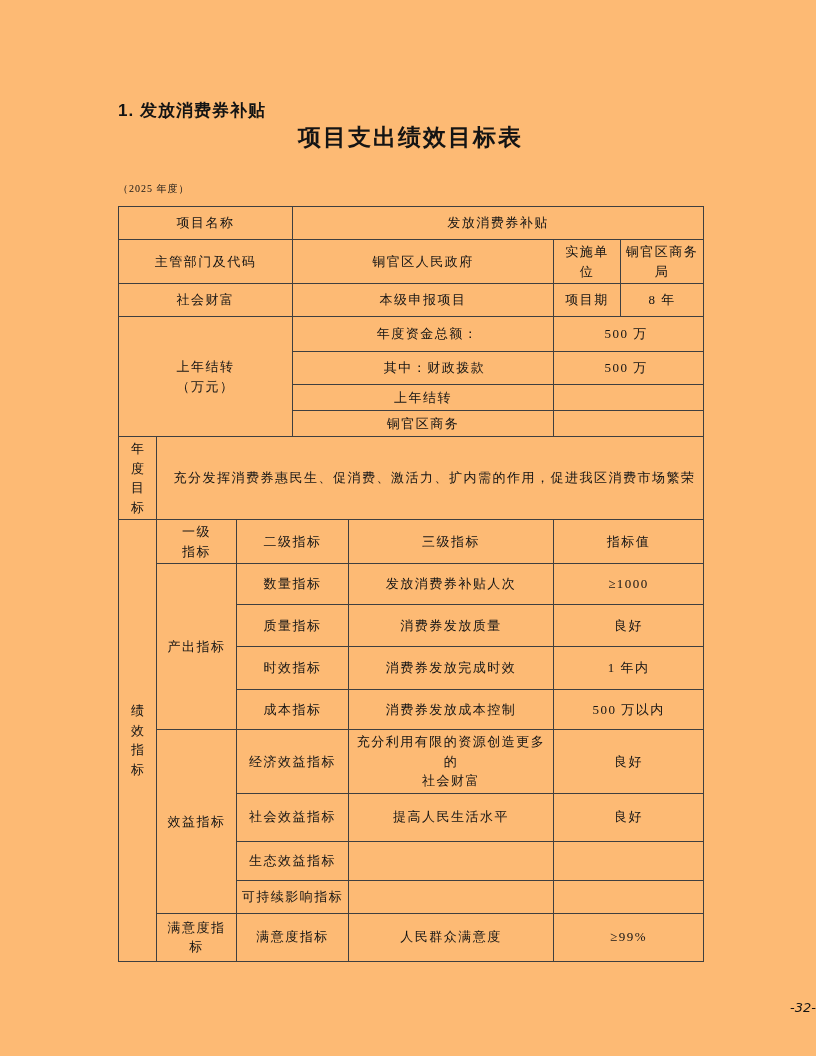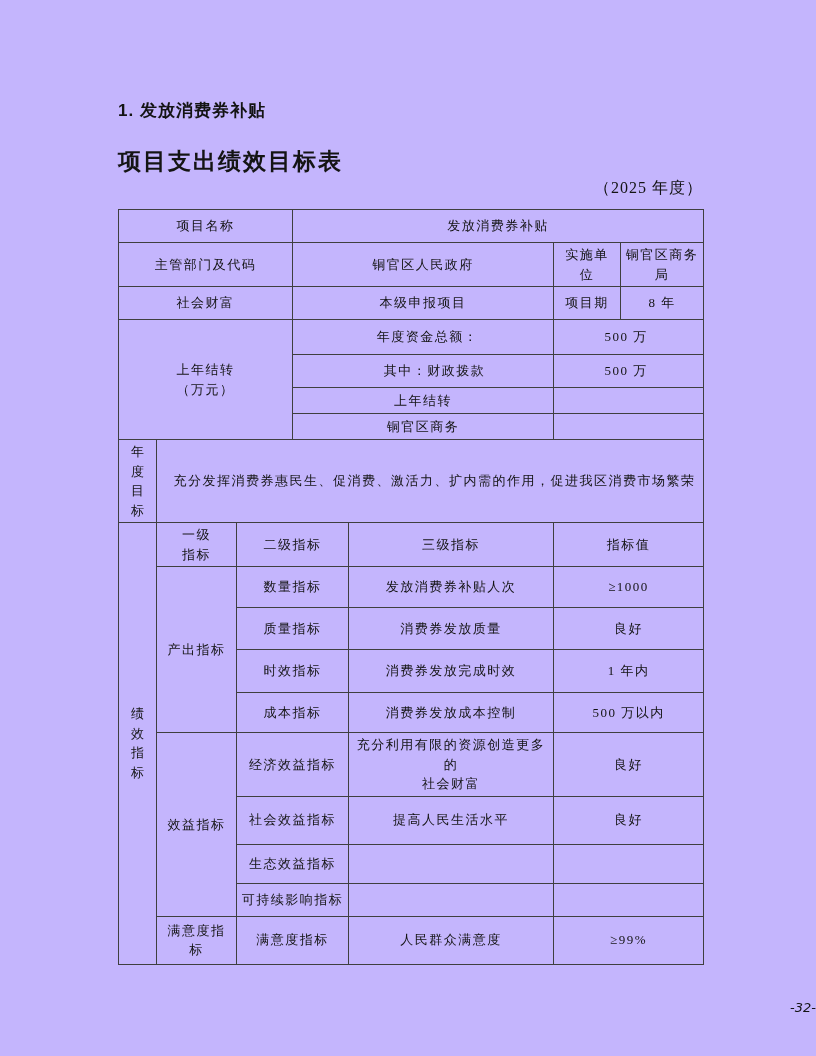--- a/index.html
+++ b/index.html
@@ -1,31 +1,31 @@
 <!DOCTYPE html>
 <html><head>
 <meta charset="utf-8">
 <style>
   html,body { margin:0; padding:0; background:#ffffff; }
   .page {
-    position:relative; width:816px; height:1056px; background:#c4b5fd;
+    position:relative; width:816px; height:1056px; background:#fdba74;
     font-family:"Liberation Serif","DejaVu Serif",serif; color:#141414;
     overflow:hidden;
   }
   .content { position:absolute; left:118px; top:0; width:585px; }
   .heading {
     margin-top:99px; font-family:"Liberation Sans","DejaVu Sans",sans-serif;
     font-weight:bold; font-size:17px; letter-spacing:1px;
   }
   .title {
-    margin-top:24px; 
+    text-align:center;
     font-family:"Liberation Sans","DejaVu Sans",sans-serif;
     font-weight:bold; font-size:23px; letter-spacing:2px;
   }
-  .subtitle { margin-top:1px; text-align:right; font-size:16px; letter-spacing:1px; }
+  .subtitle { margin-top:29px; text-align:left; font-size:10px; letter-spacing:1px; }
   table.perf { margin-top:10px; border-collapse:collapse; table-layout:fixed; width:585px; }
   table.perf td {
     border:1px solid #3f3f3f; text-align:center; vertical-align:middle;
     font-size:13px; letter-spacing:1.5px; line-height:1.5; padding:2px 4px;
     overflow:hidden;
   }
   .al { text-align:left; }
   .ar { text-align:right; padding-right:9px !important; }
   .ind1 { padding-left:13px !important; }
   .ind2 { padding-left:27px !important; }

